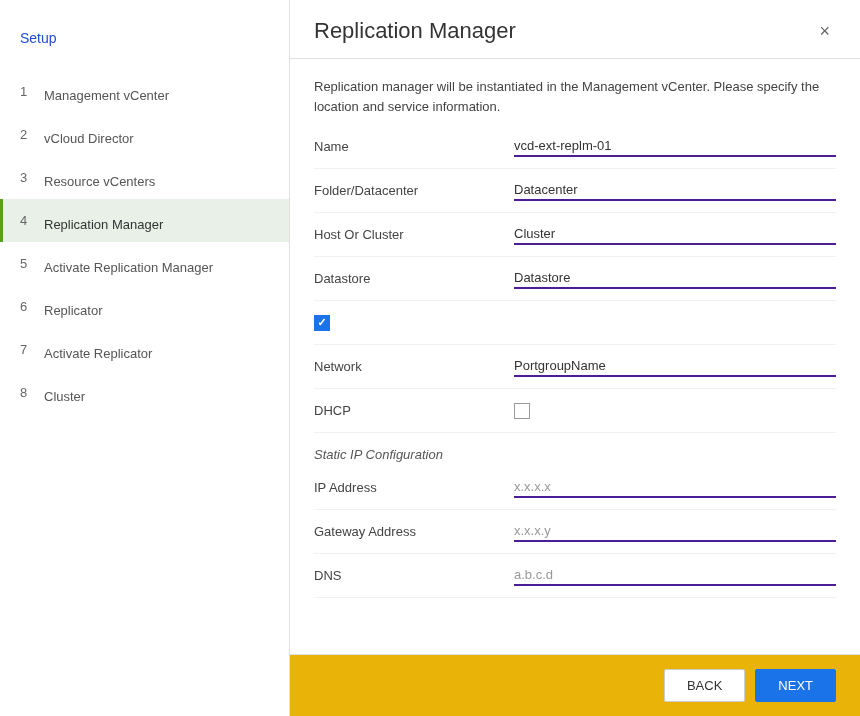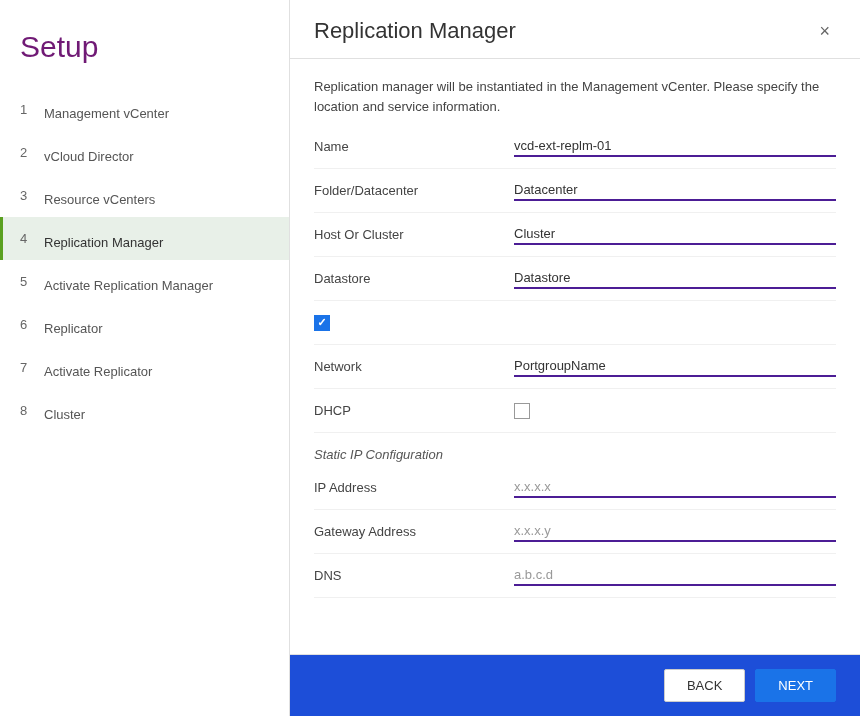--- a/index.html
+++ b/index.html
@@ -23,23 +23,23 @@
     }
     
     .sidebar {
       width: 290px;
       background: #fff;
       border-right: 1px solid #e0e0e0;
       padding: 20px 0;
       flex-shrink: 0;
     }
     .sidebar-title {
-      font-size: 30px;
+      font-size: 14px;
       font-weight: 300;
-      color: #701a75;
+      color: #1d4ed8;
       padding: 10px 20px 24px 20px;
     }
     .sidebar-item {
       display: flex;
       align-items: center;
       padding: 10px 20px;
       cursor: pointer;
       color: #555;
       position: relative;
     }
@@ -172,21 +172,21 @@
       padding: 14px 0 4px 0;
       font-style: italic;
     }
     
     .footer {
       display: flex;
       justify-content: flex-end;
       gap: 10px;
       padding: 14px 24px;
       border-top: 1px solid #e0e0e0;
-      background: #1d4ed8;
+      background: #eab308;
     }
     .btn {
       padding: 8px 22px;
       font-size: 13px;
       border-radius: 2px;
       cursor: pointer;
       border: 1px solid #ccc;
       background: #fff;
       color: #333;
     }

